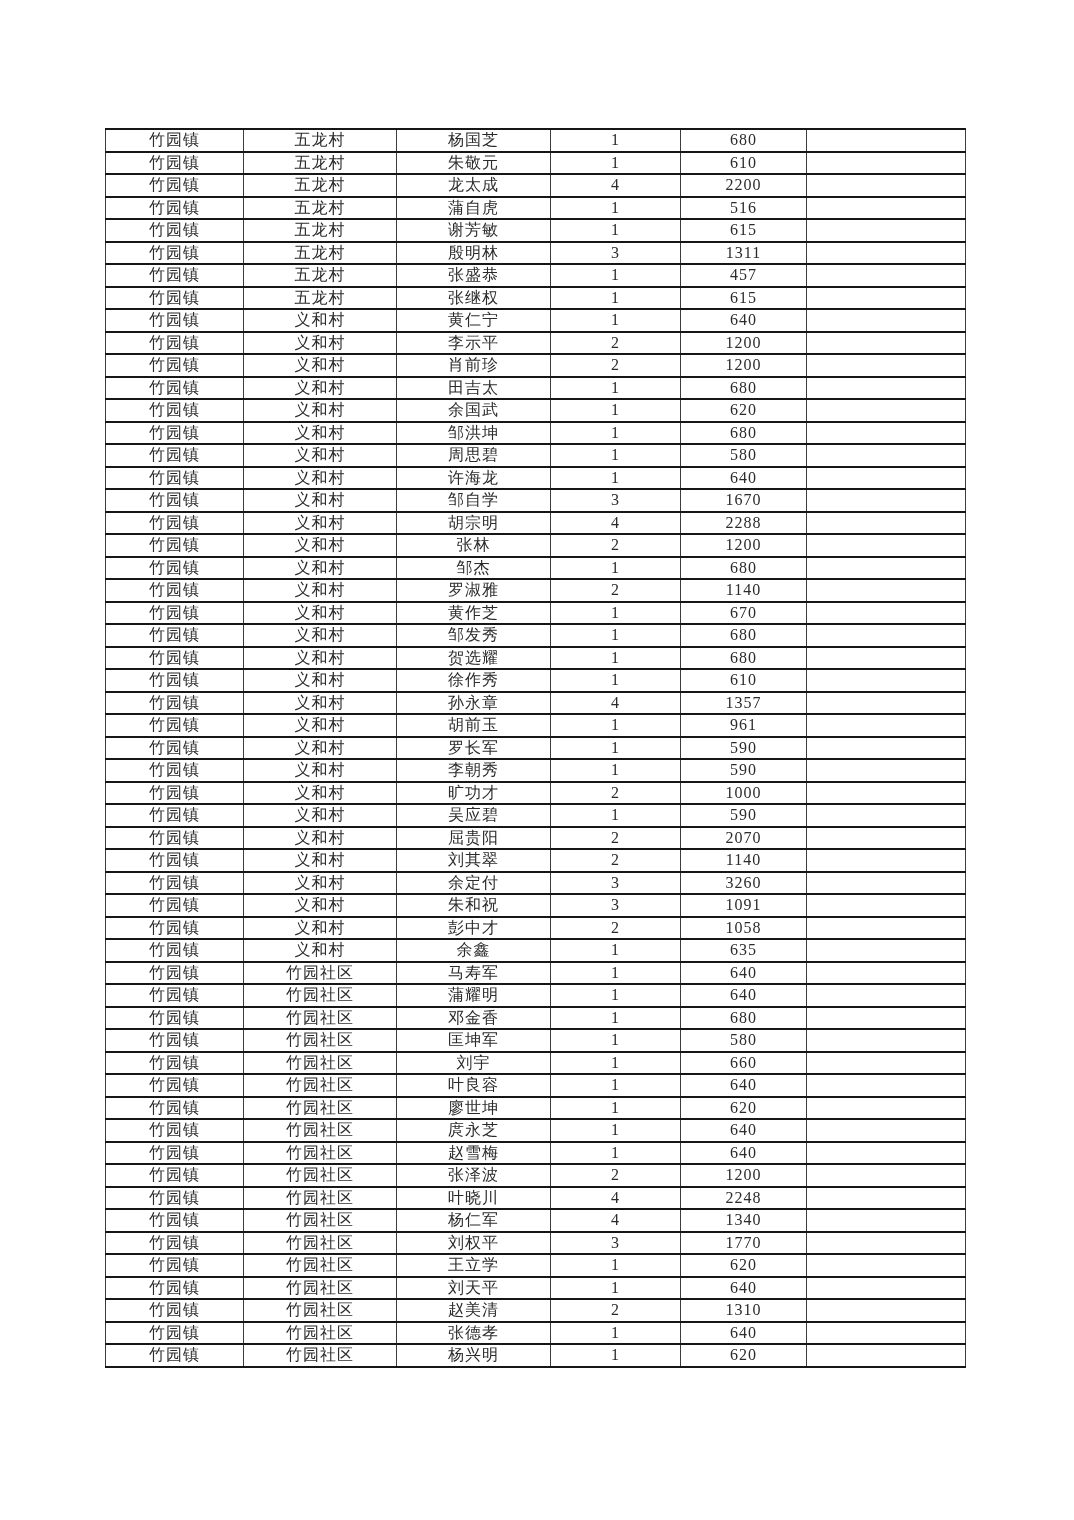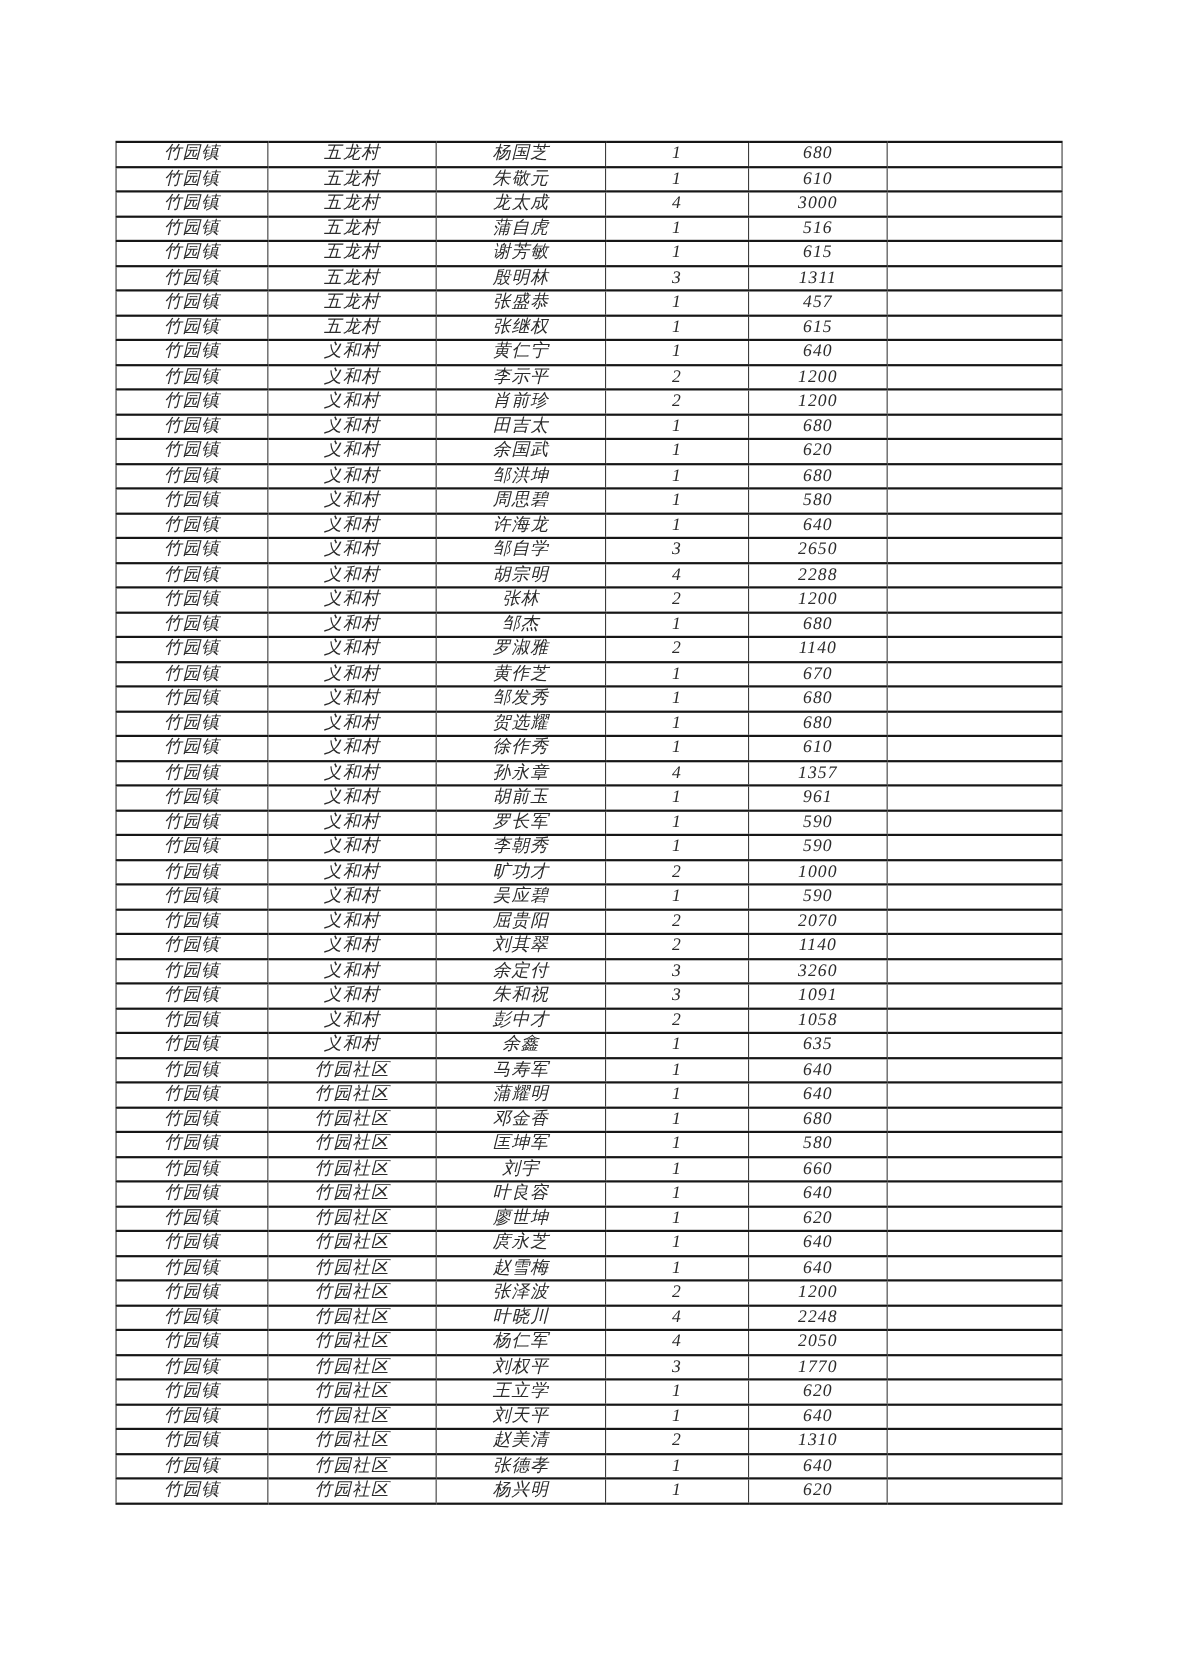--- a/index.html
+++ b/index.html
@@ -19,21 +19,20 @@
     inset: 0;
     background: #ffffff;
   }
   table.sheet {
     position: absolute;
     left: 105px;
     top: 128px;
     width: 860px;
     border-collapse: collapse;
     table-layout: fixed;
-    font-style: italic;
   }
   table.sheet td {
     border-top: 2px solid #161616;
     border-bottom: 2px solid #161616;
     border-left: 1px solid #3d3d3d;
     border-right: 1px solid #3d3d3d;
     height: 20.5px;
     padding: 0;
     text-align: center;
     vertical-align: middle;
@@ -73,21 +72,21 @@
           <td>朱敬元</td>
           <td>1</td>
           <td>610</td>
           <td></td>
         </tr>
         <tr>
           <td>竹园镇</td>
           <td>五龙村</td>
           <td>龙太成</td>
           <td>4</td>
-          <td>3000</td>
+          <td>2200</td>
           <td></td>
         </tr>
         <tr>
           <td>竹园镇</td>
           <td>五龙村</td>
           <td>蒲自虎</td>
           <td>1</td>
           <td>516</td>
           <td></td>
         </tr>
@@ -185,21 +184,21 @@
           <td>许海龙</td>
           <td>1</td>
           <td>640</td>
           <td></td>
         </tr>
         <tr>
           <td>竹园镇</td>
           <td>义和村</td>
           <td>邹自学</td>
           <td>3</td>
-          <td>2650</td>
+          <td>1670</td>
           <td></td>
         </tr>
         <tr>
           <td>竹园镇</td>
           <td>义和村</td>
           <td>胡宗明</td>
           <td>4</td>
           <td>2288</td>
           <td></td>
         </tr>
@@ -441,21 +440,21 @@
           <td>叶晓川</td>
           <td>4</td>
           <td>2248</td>
           <td></td>
         </tr>
         <tr>
           <td>竹园镇</td>
           <td>竹园社区</td>
           <td>杨仁军</td>
           <td>4</td>
-          <td>2050</td>
+          <td>1340</td>
           <td></td>
         </tr>
         <tr>
           <td>竹园镇</td>
           <td>竹园社区</td>
           <td>刘权平</td>
           <td>3</td>
           <td>1770</td>
           <td></td>
         </tr>

